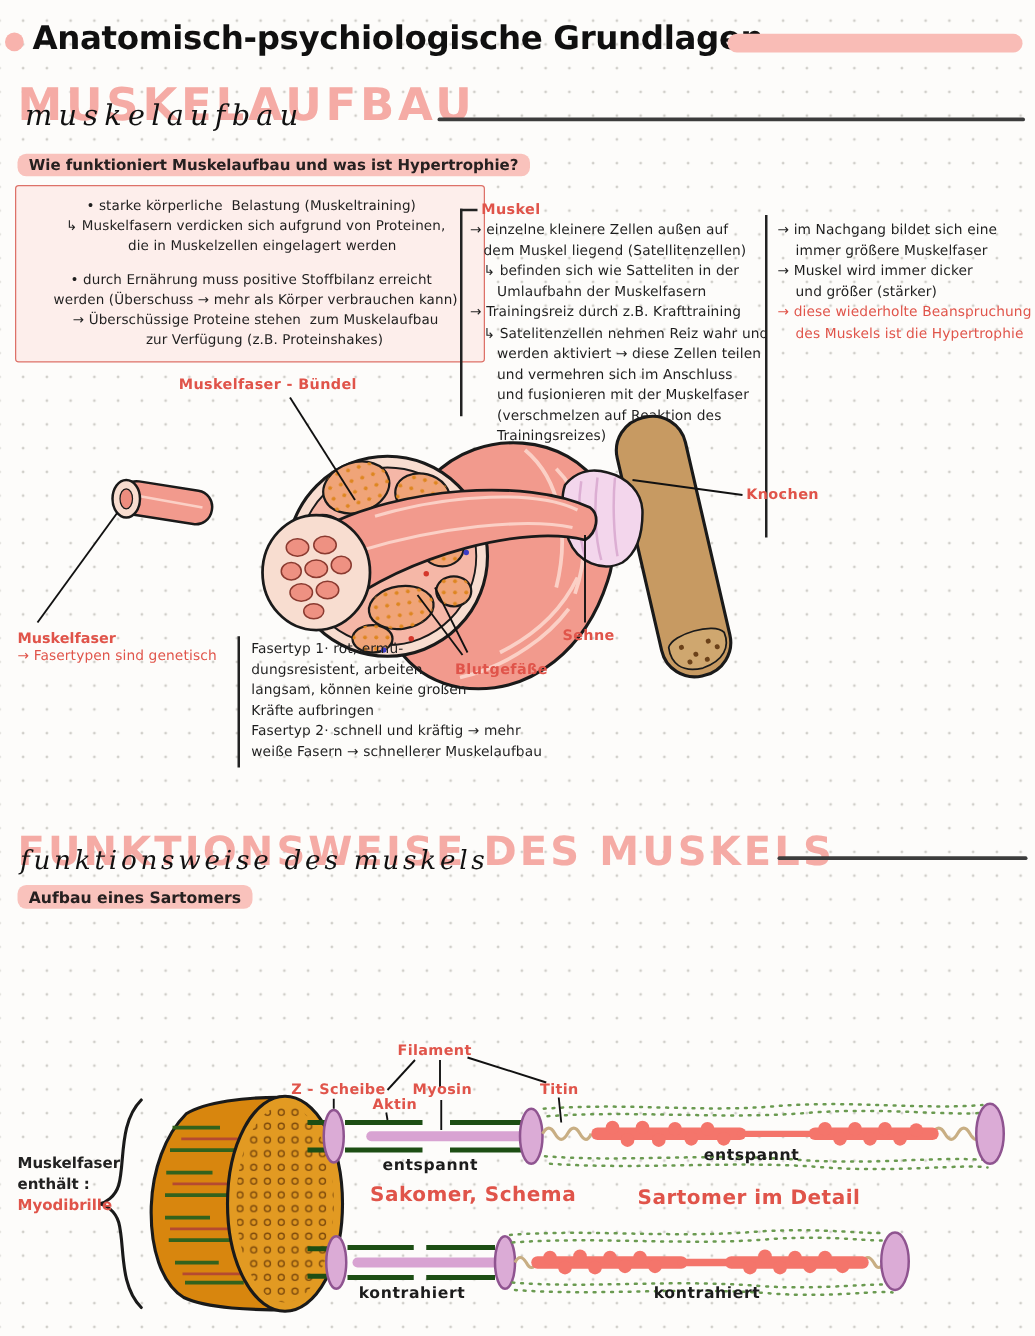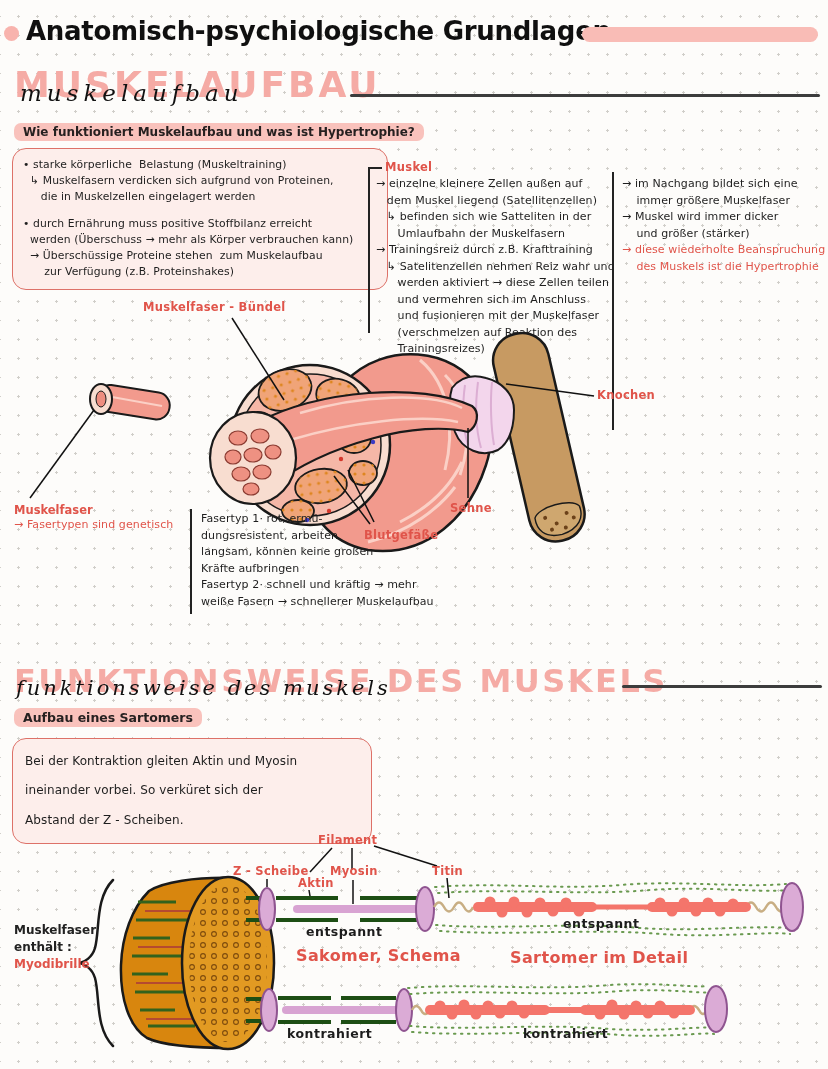--- a/index.html
+++ b/index.html
@@ -7,21 +7,21 @@
         background-color:#fdfcfa;
         background-image:radial-gradient(#d0cec9 1.1px, transparent 1.3px);
         background-size:19px 19px;background-position:9px 7px;
         font-family:"DejaVu Sans",sans-serif;color:#222;}
   .abs{position:absolute;}
   .hand{font-size:11px;line-height:1.5;white-space:pre-wrap;letter-spacing:0.1px;color:#1e1e1e;}
   .red{color:#e0544a;}
   .lbl{position:absolute;color:#e0544a;font-size:11.5px;font-weight:700;letter-spacing:0.3px;white-space:nowrap;}
   .blk{position:absolute;color:#1c1c1c;font-size:12.5px;font-weight:700;letter-spacing:0.5px;white-space:nowrap;}
   .redcap{position:absolute;color:#e0544a;font-size:16px;font-weight:700;letter-spacing:0.4px;white-space:nowrap;}
-  .pinkbox{border:1.6px solid #dd7168;background:#fdeeeb;border-radius:14px;}
+  .pinkbox{border:1.6px solid #dd7168;background:#fdeeeb;border-radius:3px;text-align:center;}
   .pill{display:inline-block;background:#f9c2bc;border-radius:7px;padding:2px 9px;}
   .title{font-size:26px;font-weight:700;letter-spacing:-0.3px;color:#101010;white-space:nowrap;}
   .titledot{width:15px;height:15px;border-radius:50%;background:#f8b3ad;}
   .titlebar{width:236px;height:15px;border-radius:8px;background:#f9bcb6;}
   .h-bubble{font-weight:800;color:#f5aba5;white-space:nowrap;}
   .h-script{position:absolute;font-family:"DejaVu Serif",serif;font-style:italic;color:#111;white-space:nowrap;}
   .hline{position:absolute;height:2.5px;background:#3c3c3c;border-radius:2px;}
   .vline{position:absolute;width:2px;background:#222;}
   .tick{position:absolute;height:2px;background:#222;}
 </style>
@@ -217,25 +217,20 @@
   <div class="abs" style="left:14px;top:662px">
     <div class="h-bubble" style="font-size:32px;letter-spacing:2.5px">FUNKTIONSWEISE DES MUSKELS</div>
     <div class="h-script" style="left:2px;top:14px;font-size:21px;letter-spacing:3px">funktionsweise  des  muskels</div>
   </div>
   <div class="hline" style="left:622px;top:685px;width:200px"></div>
 
   <div class="abs" style="left:14px;top:707px">
     <span class="pill" style="font-size:12.5px;font-weight:700;color:#262020">Aufbau eines Sartomers</span>
   </div>
 
-  <div class="abs pinkbox" style="left:12px;top:738px;width:334px;padding:8px 12px">
-    <div class="hand" style="font-size:12px;line-height:2.45">Bei der Kontraktion gleiten Aktin und Myosin
-ineinander vorbei. So verküret sich der
-Abstand der Z - Scheiben.</div>
-  </div>
 
   <svg class="abs" style="left:0;top:830px" width="828" height="239" viewBox="0 0 828 239">
     <defs>
       <pattern id="rings2" width="11" height="11" patternUnits="userSpaceOnUse">
         <circle cx="5" cy="5" r="2.4" fill="none" stroke="#7d4a0c" stroke-width="1.1"></circle>
       </pattern>
     </defs>
 
     <g>
       <path d="M233,48 C195,47 163,52 149,61 C132,78 122,106 121,135 C120,168 129,197 147,208 C166,217 202,218 233,218 L233,48 Z" fill="#d8860e" stroke="#1a1a1a" stroke-width="2.5"></path>

